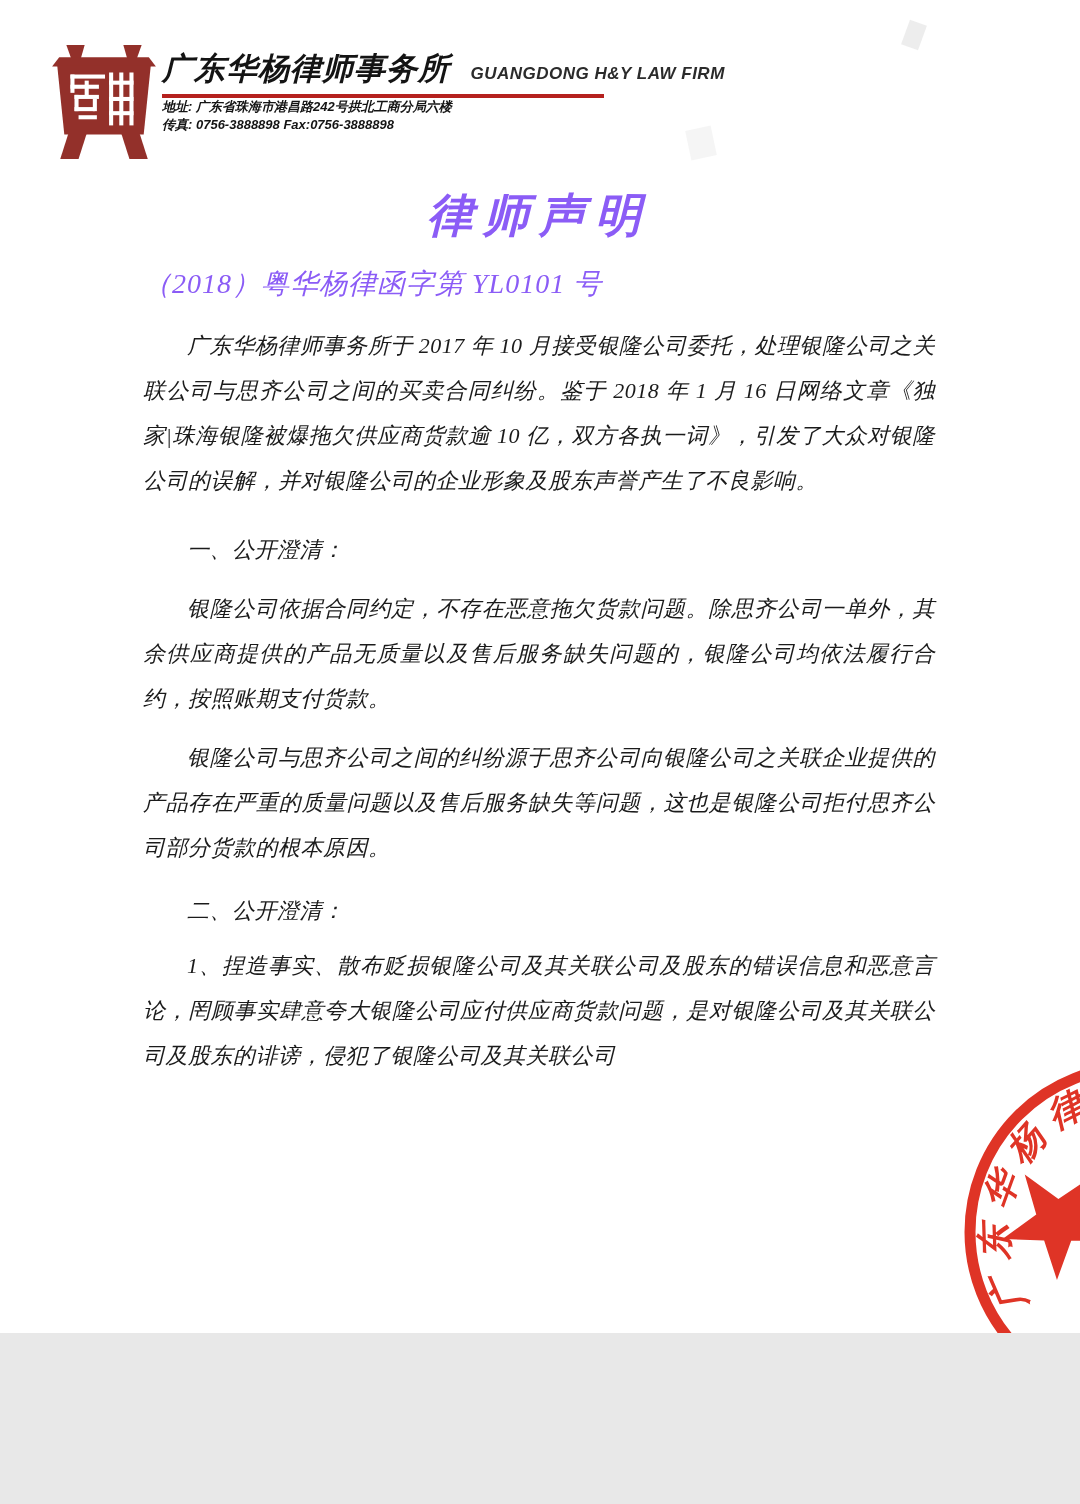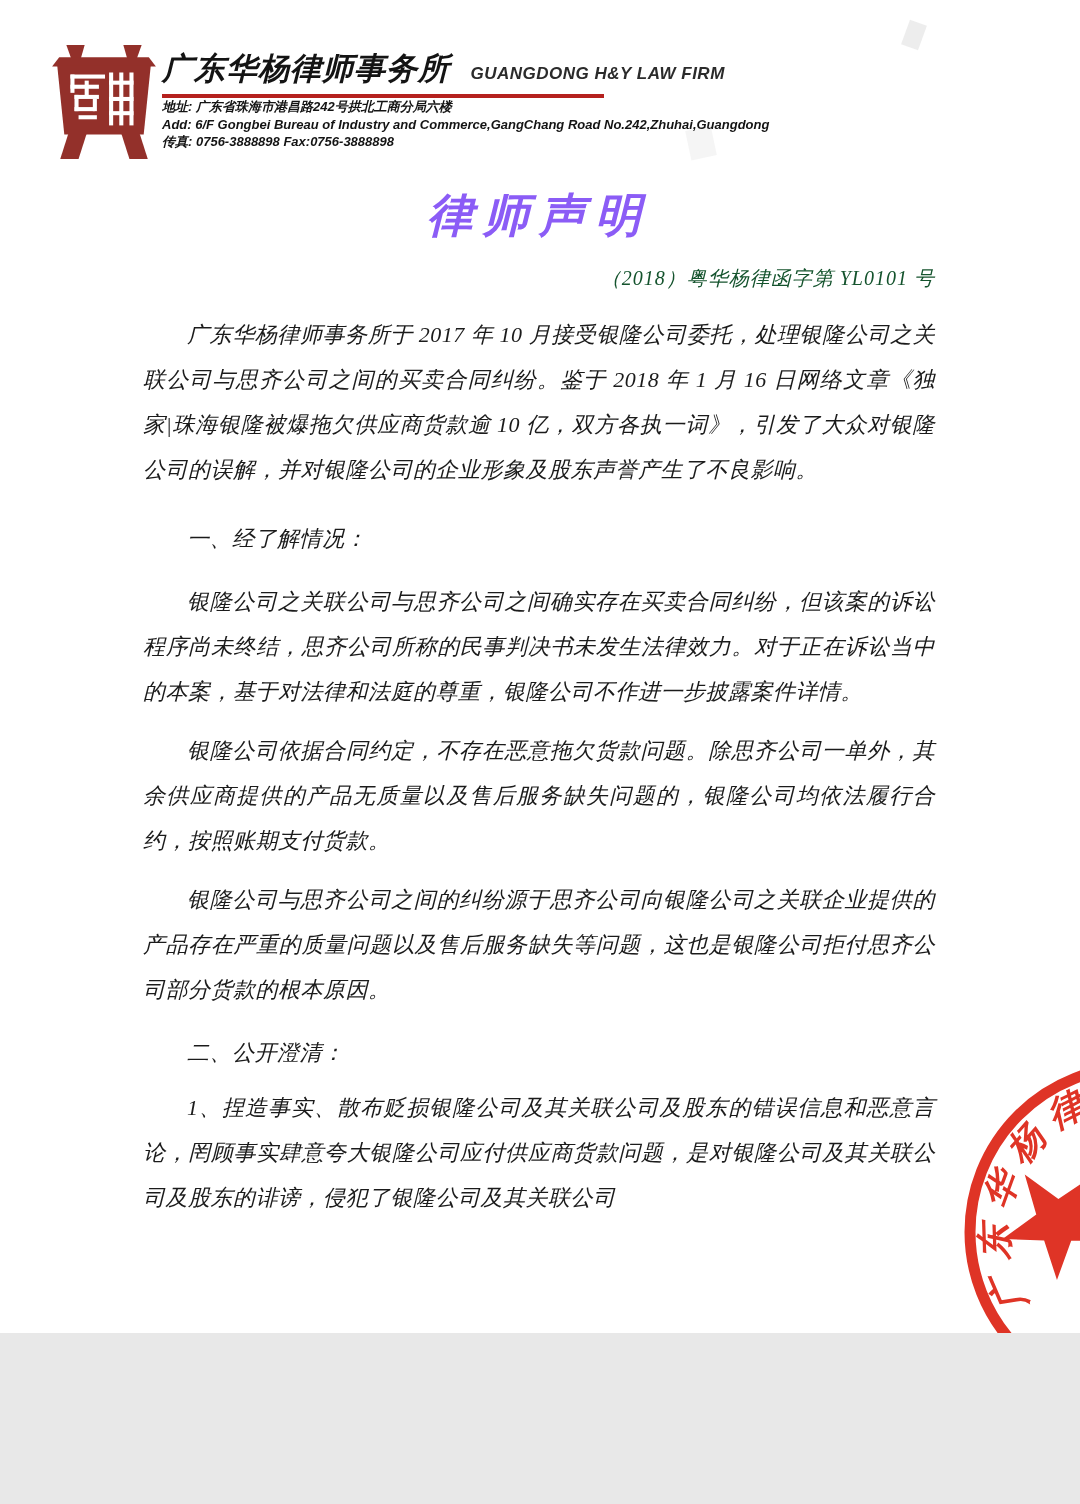--- a/index.html
+++ b/index.html
@@ -20,21 +20,21 @@
   .firm-en { font-size:17px; font-weight:bold; color:#2b2b2b; margin-left:16px; letter-spacing:0.5px; }
   .red-rule { width:442px; height:4px; background:#b5211e; margin-top:4px; }
   .addr-line { font-size:13px; font-weight:bold; color:#141414; line-height:16.5px; margin-top:1px; white-space:nowrap; }
 
   
   .content { position:absolute; left:143px; top:185px; width:792px; }
   .doc-title {
     margin:0; text-align:center; font-size:46px; font-weight:bold;
     letter-spacing:10px; line-height:62px; color:#8b5cf6;
   }
-  .ref-line { margin-top:18px; text-align:right; font-size:20px; color:#14532d; letter-spacing:1px; }
+  .ref-line { margin-top:18px; text-align:left; font-size:28px; color:#8b5cf6; letter-spacing:1px; }
   .content p {
     font-size:22px; line-height:45px; margin:0; color:#1b1b1b;
     text-align:justify; text-indent:2em; letter-spacing:0.5px;
   }
   .mt-a { margin-top:20px !important; }
   .mt-b { margin-top:24px !important; }
   .mt-c { margin-top:18px !important; }
   .mt-d { margin-top:14px !important; }
   .mt-e { margin-top:10px !important; }
 
@@ -86,32 +86,30 @@
         </g>
       </svg>
     </div>
     <div class="head-text">
       <div class="firm-line">
         <span class="firm-cn">广东华杨律师事务所</span>
         <span class="firm-en">GUANGDONG H&amp;Y LAW FIRM</span>
       </div>
       <div class="red-rule"></div>
       <div class="addr-line">地址: 广东省珠海市港昌路242号拱北工商分局六楼</div>
-      <div class="addr-line">Add: 6/F Gongbei Bureau of Industry and Commerce,GangChang Road No.242,Zhuhai,Guangdong</div>
       <div class="addr-line">传真: 0756-3888898      Fax:0756-3888898</div>
     </div>
   </header>
 
   <main class="content">
     <h1 class="doc-title">律师声明</h1>
     <div class="ref-line">（2018）粤华杨律函字第 YL0101 号</div>
 
     <p class="mt-a">广东华杨律师事务所于 2017 年 10 月接受银隆公司委托，处理银隆公司之关联公司与思齐公司之间的买卖合同纠纷。鉴于 2018 年 1 月 16 日网络文章《独家|珠海银隆被爆拖欠供应商货款逾 10 亿，双方各执一词》，引发了大众对银隆公司的误解，并对银隆公司的企业形象及股东声誉产生了不良影响。</p>
-    <p class="mt-b">一、经了解情况：</p>
-    <p class="mt-c">银隆公司之关联公司与思齐公司之间确实存在买卖合同纠纷，但该案的诉讼程序尚未终结，思齐公司所称的民事判决书未发生法律效力。对于正在诉讼当中的本案，基于对法律和法庭的尊重，银隆公司不作进一步披露案件详情。</p>
+    <p class="mt-b">一、公开澄清：</p>
     <p class="mt-d">银隆公司依据合同约定，不存在恶意拖欠货款问题。除思齐公司一单外，其余供应商提供的产品无质量以及售后服务缺失问题的，银隆公司均依法履行合约，按照账期支付货款。</p>
     <p class="mt-d">银隆公司与思齐公司之间的纠纷源于思齐公司向银隆公司之关联企业提供的产品存在严重的质量问题以及售后服务缺失等问题，这也是银隆公司拒付思齐公司部分货款的根本原因。</p>
     <p class="mt-c">二、公开澄清：</p>
     <p class="mt-e">1、捏造事实、散布贬损银隆公司及其关联公司及股东的错误信息和恶意言论，罔顾事实肆意夸大银隆公司应付供应商货款问题，是对银隆公司及其关联公司及股东的诽谤，侵犯了银隆公司及其关联公司</p>
   </main>
 
   <div class="stamp">
     <svg width="400" height="400" viewBox="0 0 400 400" xmlns="http://www.w3.org/2000/svg">
       <circle cx="200" cy="200" r="165" fill="none" stroke="#df3426" stroke-width="11"></circle>
       <polygon transform="rotate(-35 123 190)" fill="#df3426" points="123,132 109.5,171.4 67.8,172.1 101.1,197.1 88.9,236.9 123,213 157.1,236.9 144.9,197.1 178.2,172.1 136.5,171.4"></polygon>

